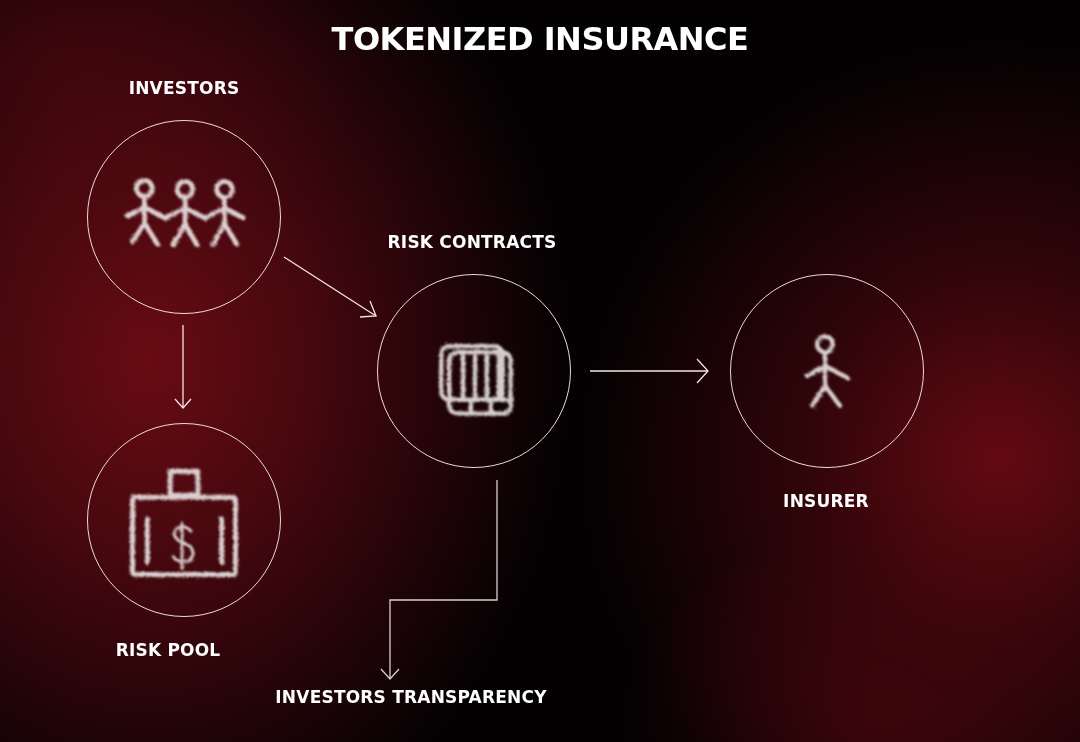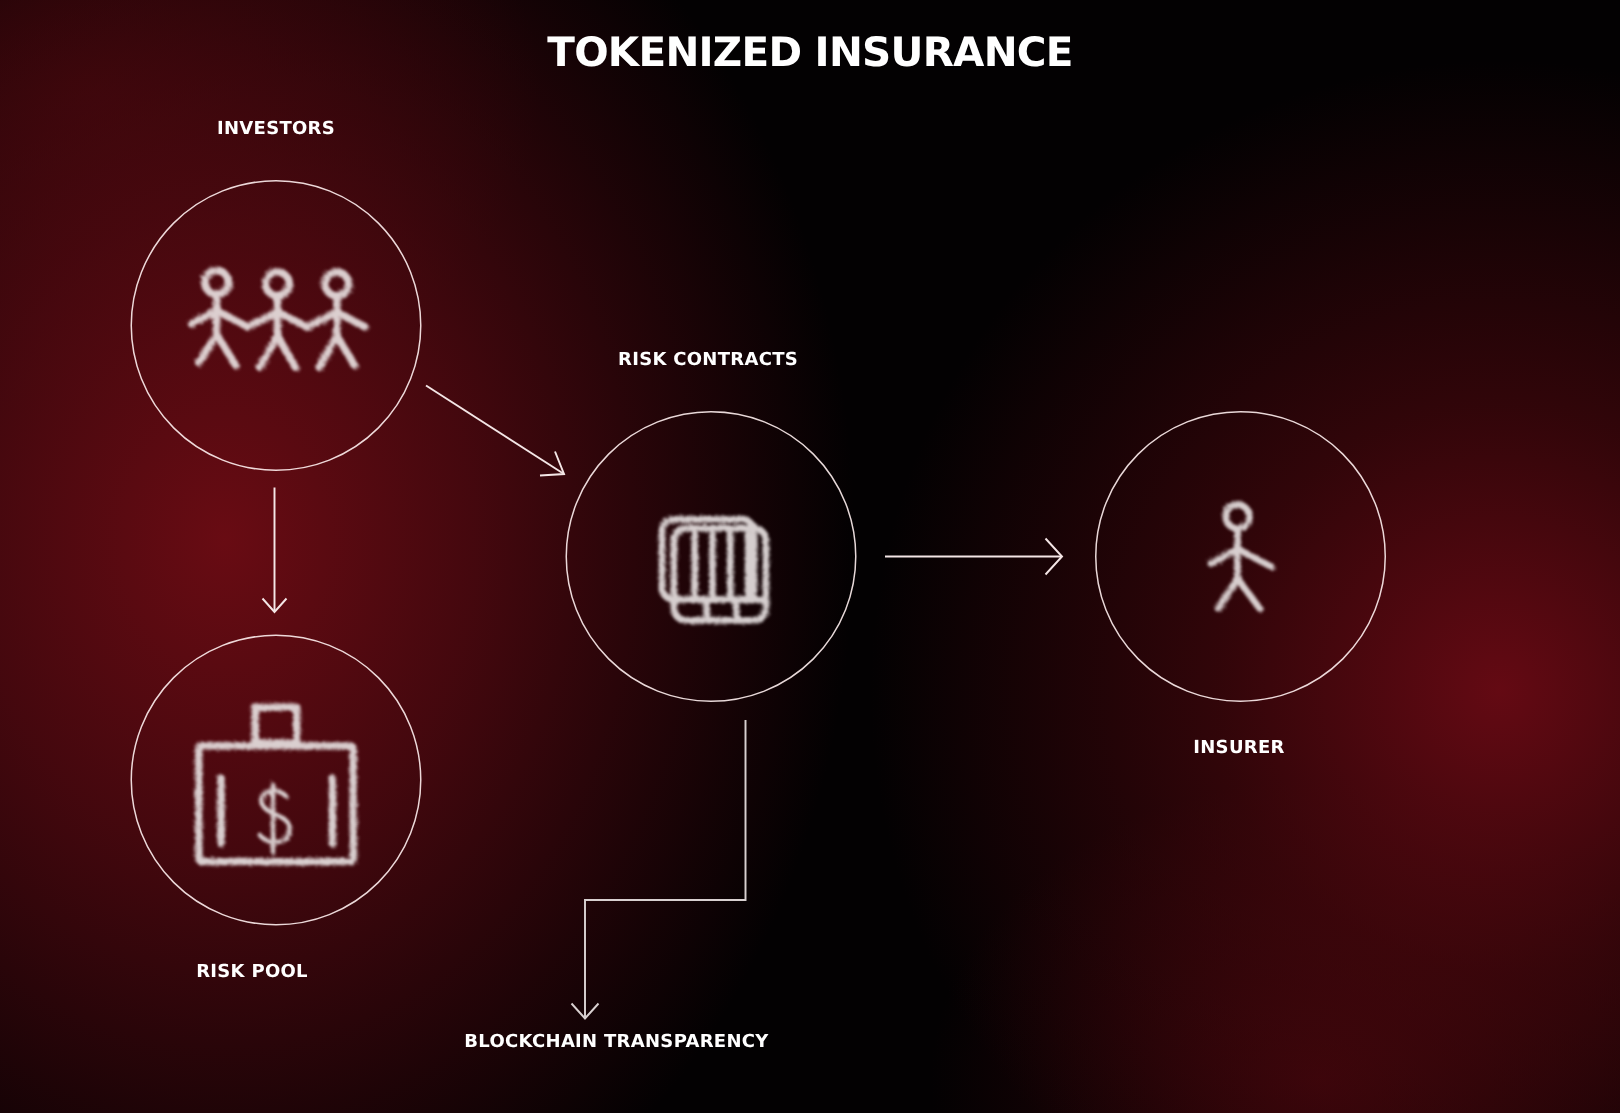--- a/index.html
+++ b/index.html
@@ -21,32 +21,32 @@
       background:
         radial-gradient(ellipse 420px 520px at 150px 360px, rgba(110,12,20,0.95) 0%, rgba(90,10,18,0.75) 40%, rgba(0,0,0,0) 100%),
         radial-gradient(ellipse 420px 420px at 1000px 460px, rgba(105,10,20,0.95) 0%, rgba(80,8,14,0.6) 45%, rgba(0,0,0,0) 100%),
         radial-gradient(ellipse 260px 200px at 880px 720px, rgba(70,6,12,0.7) 0%, rgba(0,0,0,0) 100%),
         radial-gradient(ellipse 300px 220px at 60px 60px, rgba(60,6,10,0.6) 0%, rgba(0,0,0,0) 100%),
         #030102;
     }
     .label {
       position: absolute;
       font-weight: bold;
-      font-size: 12px;
+      font-size: 17px;
       letter-spacing: 0.2px;
       white-space: nowrap;
       transform: translateX(-50%);
       text-align: center;
     }
     .title {
       position: absolute;
       left: 540px;
       top: 20px;
       transform: translateX(-50%);
-      font-size: 27px;
+      font-size: 32px;
       font-weight: bold;
       letter-spacing: -0.5px;
       white-space: nowrap;
     }
     .node {
       position: absolute;
       border: 1.3px solid rgba(255,240,240,0.9);
       border-radius: 50%;
       box-sizing: border-box;
     }
@@ -170,13 +170,13 @@
       <line x1="135" y1="96" x2="135" y2="140"></line>
     </g>
     <g stroke="#e6e0e0" stroke-width="3" fill="none" stroke-linecap="round" filter="url(#chalk)" opacity="0.92">
       <path d="M104 108 C 96 100, 84 106, 88 114 C 92 122, 108 120, 106 132 C 104 142, 90 140, 86 134"></path>
       <line x1="95" y1="100" x2="95" y2="146"></line>
     </g>
   </svg>
 </div>
 <div class="label" style="left:168px; top:640px;">RISK POOL</div>
 
-<div class="label" style="left:411px; top:687px;">BLOCKCHAIN TRANSPARENCY</div>
+<div class="label" style="left:411px; top:687px;">INVESTORS TRANSPARENCY</div>
 
 </body></html>

